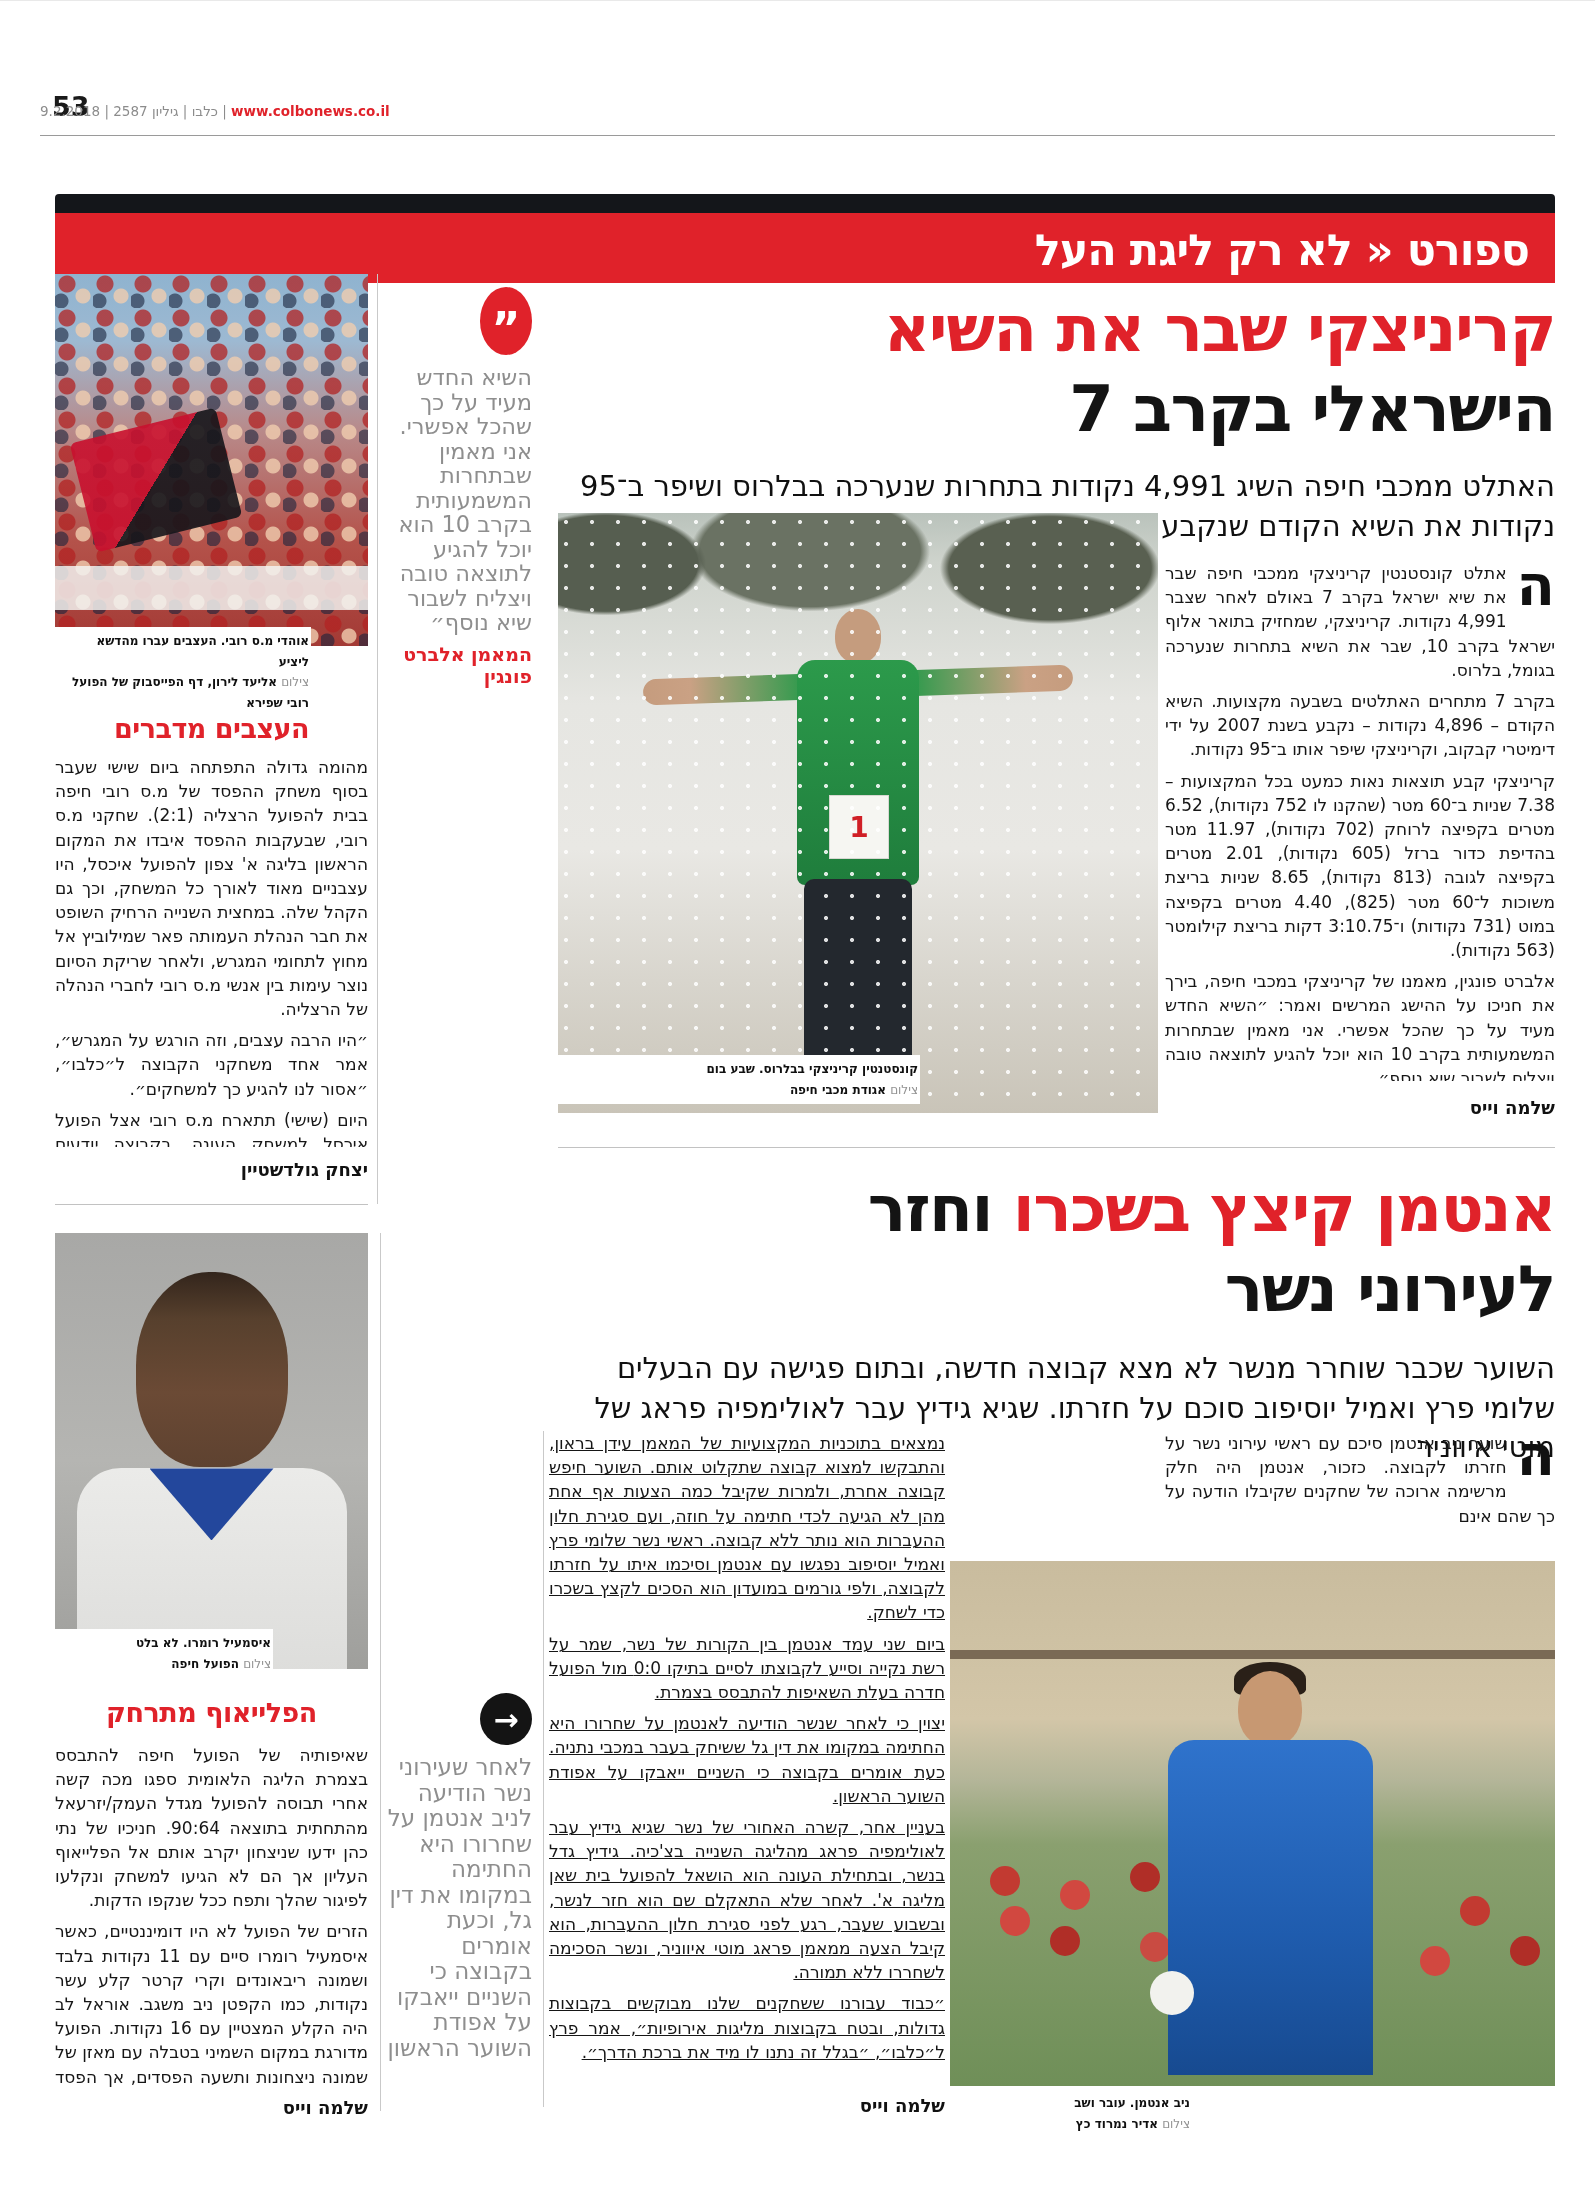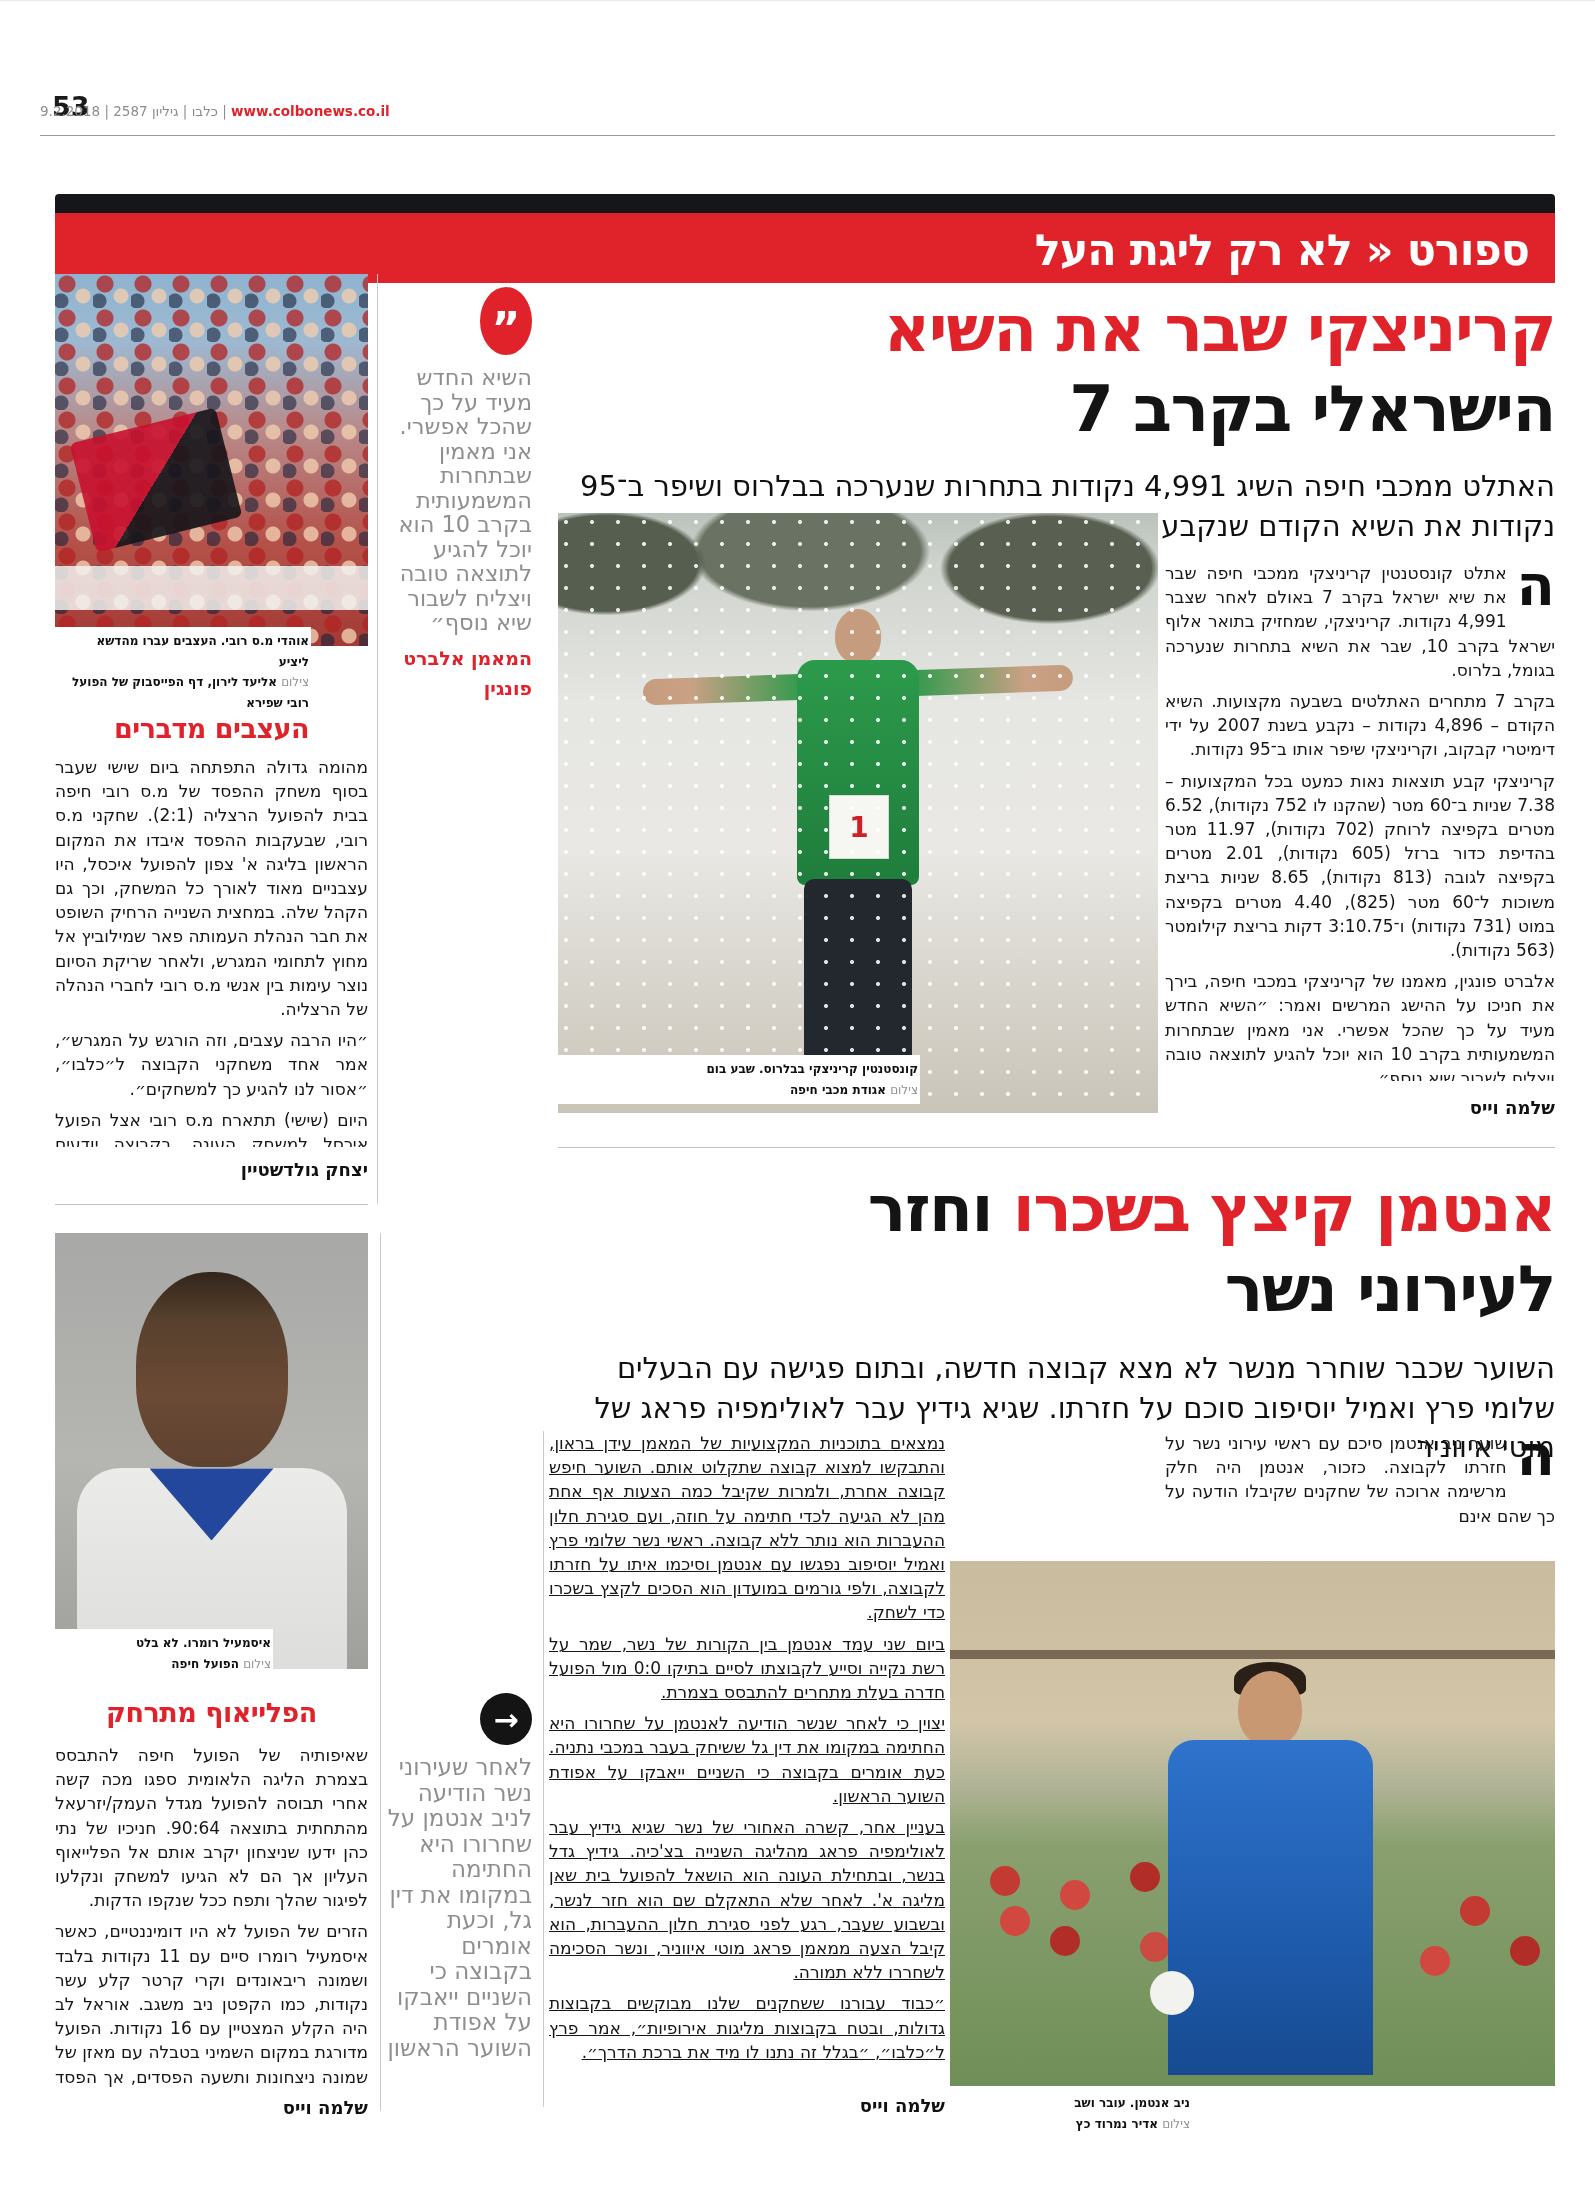--- a/index.html
+++ b/index.html
@@ -29,21 +29,21 @@
   .dropcap{float:right;font-size:56px;line-height:44px;font-weight:800;color:#111;padding:3px 0 2px 10px;}
   .author{position:absolute;font-weight:bold;font-size:18px;text-align:right;color:#111;}
   .red-title{position:absolute;color:#e0222a;font-weight:800;font-size:27px;text-align:center;letter-spacing:-0.5px;}
   
   .quote-col{position:absolute;text-align:right;}
   .qcircle{display:inline-flex;align-items:center;justify-content:center;width:52px;height:52px;
            border-radius:50%;color:#fff;font-weight:bold;}
   .qcircle.red{background:#e0222a;font-size:44px;line-height:0;padding-top:16px;}
   .qcircle.black{background:#141414;font-size:30px;}
   .quote-text{color:#8e8e8e;font-size:22.5px;line-height:24.5px;font-weight:500;margin-top:10px;}
-  .quote-attr{color:#e0222a;font-weight:bold;font-size:19px;line-height:30px;margin-top:8px;}
+  .quote-attr{color:#e0222a;font-weight:bold;font-size:19px;line-height:22px;margin-top:8px;}
   
   .caption{position:absolute;font-size:12px;line-height:20.5px;color:#101010;font-weight:bold;text-align:right;}
   .caption .credit-prefix{color:#939393;font-weight:normal;}
   .caption.boxed{background:#fff;padding:4px 2px 4px 8px;}
   
   .photo{position:absolute;overflow:hidden;}
   .photo > div{position:absolute;}
   .crowd{background:linear-gradient(180deg,#8fb3cf 0%,#9db9d2 18%,#b88a8a 42%,#b4524a 72%,#a33a35 100%);}
   .crowd .dots{inset:0;background-image:
       radial-gradient(circle 9px at 12px 10px, rgba(178,34,34,.75) 8px, transparent 9px),
@@ -191,21 +191,21 @@
     <div class="glove"></div>
   </div>
   <div class="caption" style="left:950px;top:2092px;width:240px;">
     <span>ניב אנטמן. עובר ושב</span><br>
     <span class="credit-prefix">צילום</span>
     <span>אדיר נמרוד כץ</span>
   </div>
 
   <div class="bodycol" style="left:549px;width:396px;top:1430px;height:650px;text-decoration:underline;">
     <p>נמצאים בתוכניות המקצועיות של המאמן עידן בראון, והתבקשו למצוא קבוצה שתקלוט אותם. השוער חיפש קבוצה אחרת, ולמרות שקיבל כמה הצעות אף אחת מהן לא הגיעה לכדי חתימה על חוזה, ועם סגירת חלון ההעברות הוא נותר ללא קבוצה. ראשי נשר שלומי פרץ ואמיל יוסיפוב נפגשו עם אנטמן וסיכמו איתו על חזרתו לקבוצה, ולפי גורמים במועדון הוא הסכים לקצץ בשכרו כדי לשחק.</p>
-    <p>ביום שני עמד אנטמן בין הקורות של נשר, שמר על רשת נקייה וסייע לקבוצתו לסיים בתיקו 0:0 מול הפועל חדרה בעלת מתחרים להתבסס בצמרת.</p>
+    <p>ביום שני עמד אנטמן בין הקורות של נשר, שמר על רשת נקייה וסייע לקבוצתו לסיים בתיקו 0:0 מול הפועל חדרה בעלת השאיפות להתבסס בצמרת.</p>
     <p>יצוין כי לאחר שנשר הודיעה לאנטמן על שחרורו היא החתימה במקומו את דין גל ששיחק בעבר במכבי נתניה. כעת אומרים בקבוצה כי השניים ייאבקו על אפודת השוער הראשון.</p>
     <p>בעניין אחר, קשרה האחורי של נשר שגיא גידיץ עבר לאולימפיה פראג מהליגה השנייה בצ'כיה. גידיץ גדל בנשר, ובתחילת העונה הוא הושאל להפועל בית שאן מליגה א'. לאחר שלא התאקלם שם הוא חזר לנשר, ובשבוע שעבר, רגע לפני סגירת חלון ההעברות, הוא קיבל הצעה ממאמן פראג מוטי איווניר, ונשר הסכימה לשחררו ללא תמורה.</p>
     <p>״כבוד עבורנו ששחקנים שלנו מבוקשים בקבוצות גדולות, ובטח בקבוצות מליגות אירופיות״, אמר פרץ ל״כלבו״, ״בגלל זה נתנו לו מיד את ברכת הדרך״.</p>
   </div>
   <div class="author" style="left:549px;width:396px;top:2094px;">שלמה וייס</div>
 
   <div class="quote-col" style="left:386px;top:1692px;width:146px;">
     <span class="qcircle black">
         <span>→</span>
       </span>

